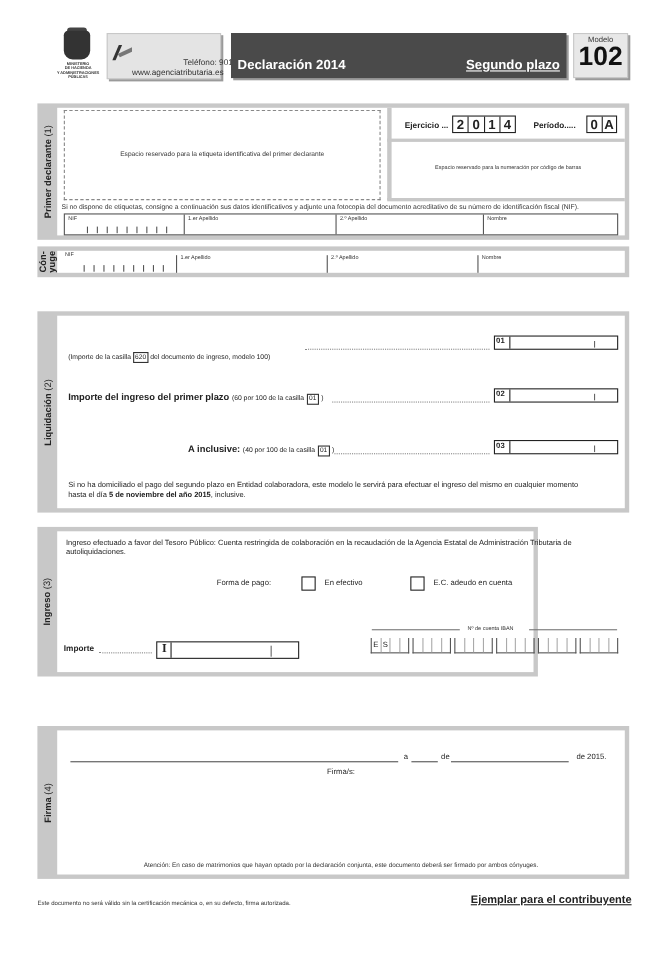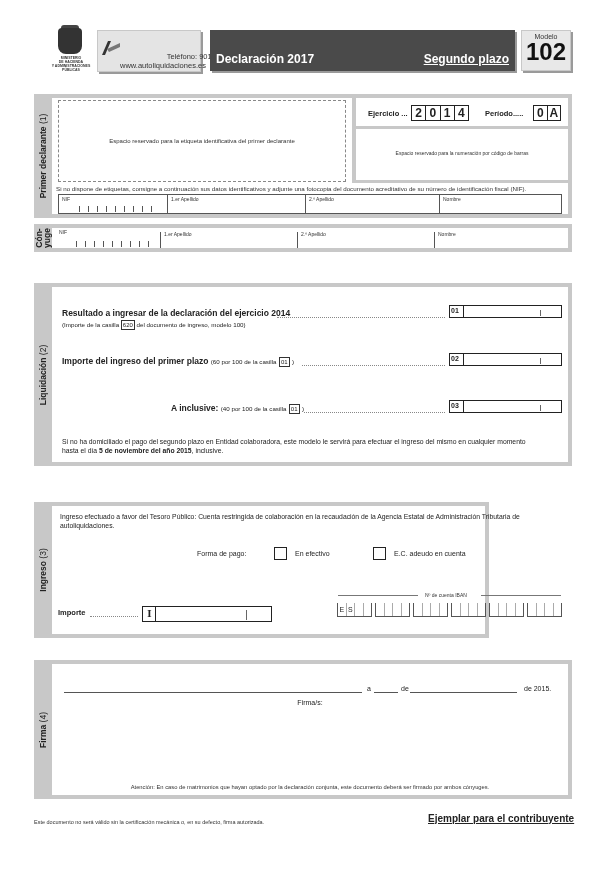--- a/index.html
+++ b/index.html
@@ -76,25 +76,25 @@
     <div>Y ADMINISTRACIONES PÚBLICAS</div>
   </div>
 </div>
 
 <div class="abs at-box">
   <svg class="at-logo" viewBox="0 0 18 16">
     <polygon points="0,16 6,2 9,2 3,16" fill="#333"></polygon>
     <polygon points="5,10 18,4 18,8 7,13" fill="#777"></polygon>
   </svg>
   <div class="at-phone">Teléfono: 901 33 55 33</div>
-  <div class="at-web">www.autoliquidaciones.es</div>
+  <div class="at-web">www.agenciatributaria.es</div>
 </div>
 
 <div class="abs title-box">
-  <div class="title-sub">Declaración 2017</div>
+  <div class="title-sub">Declaración 2014</div>
   <div class="title-right">Segundo plazo</div>
 </div>
 
 <div class="abs modelo-box">
   <div class="modelo-label">Modelo</div>
   <div class="modelo-num">102</div>
 </div>
 
 <div class="section" style="top:94px; width:538px; height:124px;">
   <div class="side-label">
@@ -181,21 +181,20 @@
     <div class="tiny" style="position:absolute; left:386px; top:3px;">Nombre</div>
   </div>
 </div>
 
 <div class="section" style="top:283px; width:538px; height:183px;">
   <div class="side-label">
     <span><b>Liquidación</b> <span style="display:inline;transform:none;font-weight:normal">(2)</span></span>
   </div>
   <div class="inner">
 
-    <div style="position:absolute; left:10px; top:21px; font-size:8.5px; font-weight:bold;">Resultado a ingresar de la declaración del ejercicio 2014</div>
     <div class="dots" style="left:225px; top:30px; width:168px;"></div>
     <div style="position:absolute; left:10px; top:33px; font-size:6.2px;">
       <span>(Importe de la casilla</span>
       <span class="boxed">620</span>
       <span>del documento de ingreso, modelo 100)</span>
     </div>
     <div class="casilla" style="left:397px; top:18px;">
       <div class="num">01</div>
         <div class="mark"></div>
     </div>
@@ -224,21 +223,21 @@
         <div class="mark"></div>
     </div>
 
     <div style="position:absolute; left:10px; top:150px; font-size:6.8px; line-height:9px;">
       <div>Si no ha domiciliado el pago del segundo plazo en Entidad colaboradora, este modelo le servirá para efectuar el ingreso del mismo en cualquier momento</div>
       <div><span>hasta el día</span> <b>5 de noviembre del año 2015</b><span>, inclusive.</span></div>
     </div>
   </div>
 </div>
 
-<div class="section" style="top:502px; width:455px; height:136px;">
+<div class="section" style="top:479px; width:455px; height:136px;">
   <div class="side-label">
     <span><b>Ingreso</b> <span style="display:inline;transform:none;font-weight:normal">(3)</span></span>
   </div>
   <div class="inner">
     <div style="position:absolute; left:8px; top:6px; width:505px; font-size:6.8px; line-height:9px;">Ingreso efectuado a favor del Tesoro Público: Cuenta restringida de colaboración en la recaudación de la Agencia Estatal de Administración Tributaria de autoliquidaciones.</div>
     <div style="position:absolute; left:145px; top:44px; font-size:7px;">Forma de pago:</div>
     <div class="chk" style="left:222px; top:41px;"></div>
     <div style="position:absolute; left:243px; top:44px; font-size:7px;">En efectivo</div>
     <div class="chk" style="left:321px; top:41px;"></div>
     <div style="position:absolute; left:342px; top:44px; font-size:7px;">E.C. adeudo en cuenta</div>

